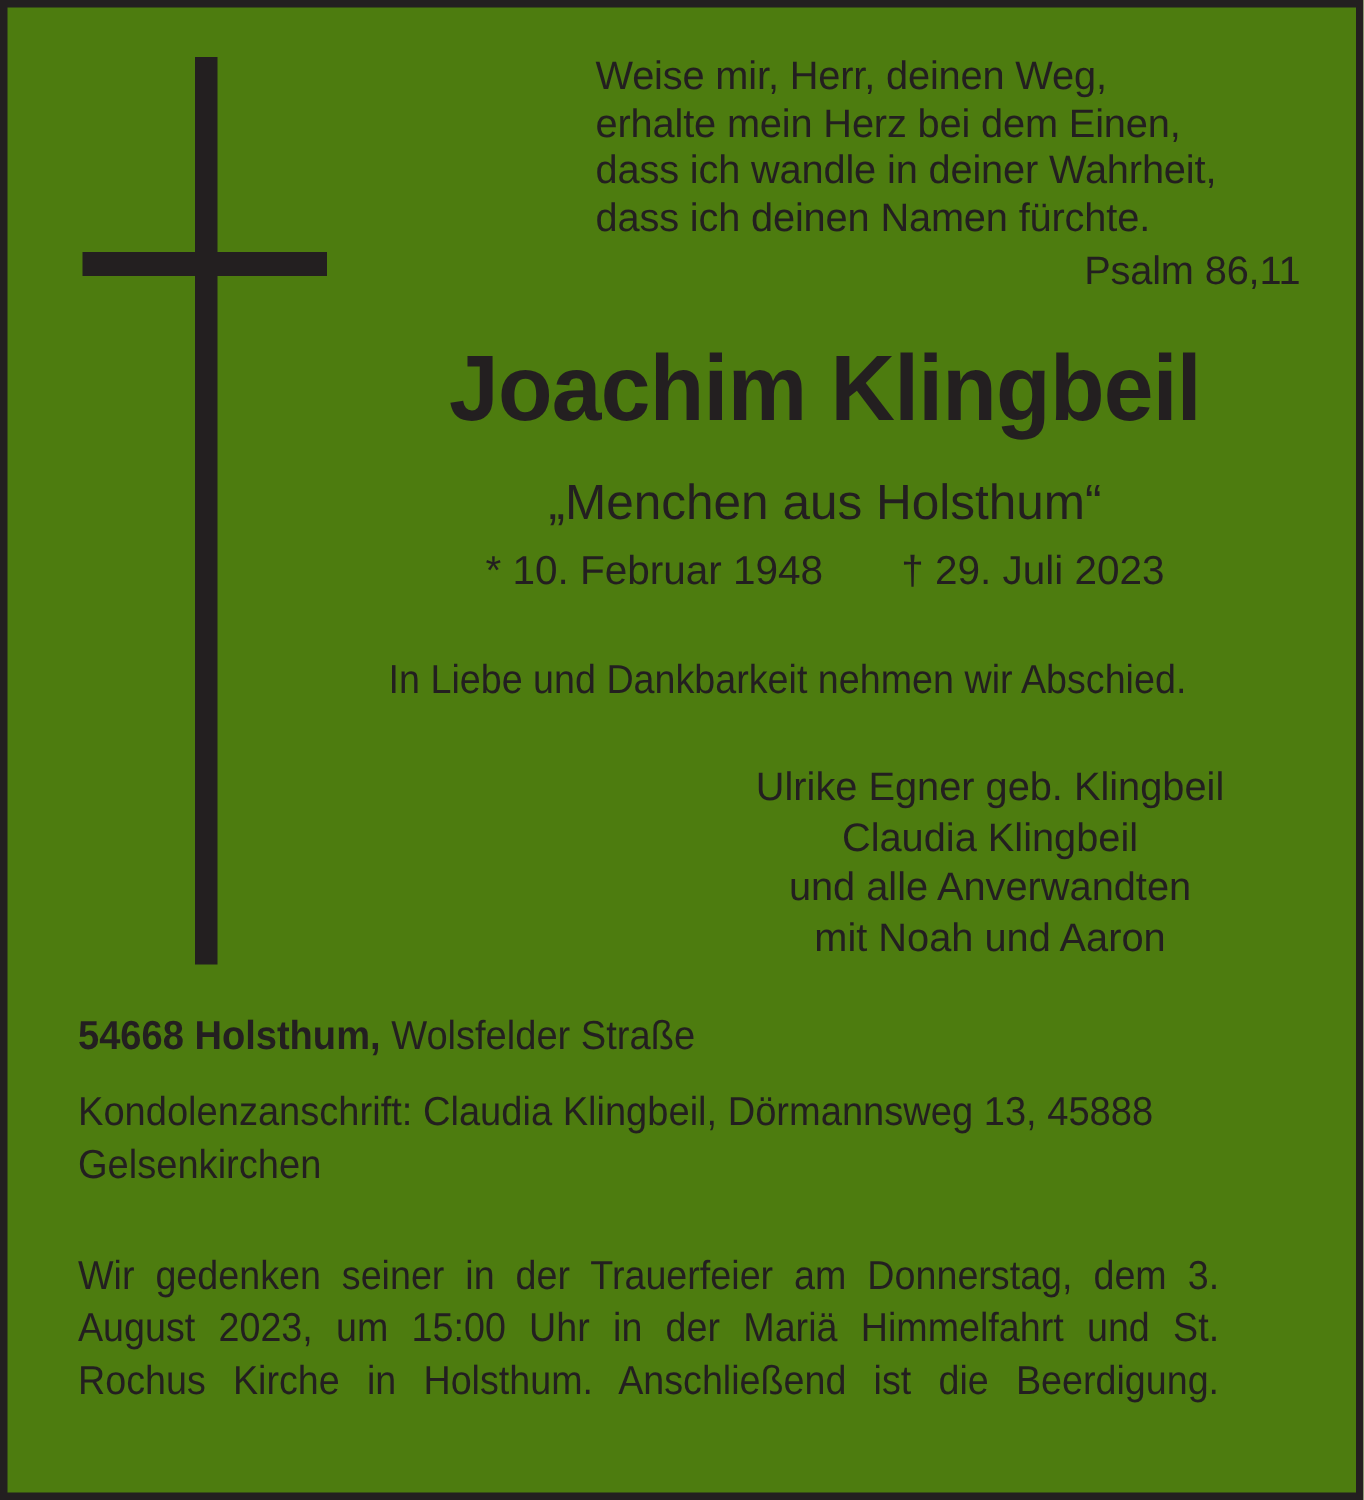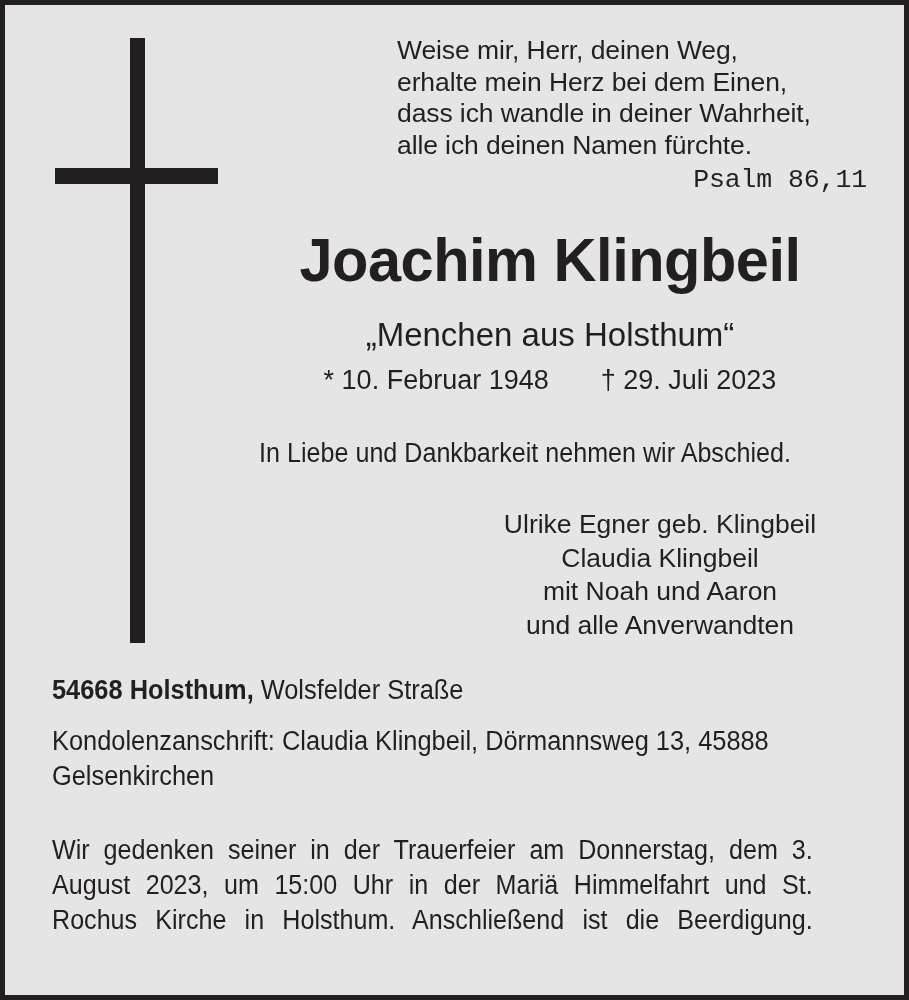--- a/index.html
+++ b/index.html
@@ -10,21 +10,21 @@
   body {
     font-family: "Liberation Sans", "DejaVu Sans", sans-serif;
     -webkit-font-smoothing: antialiased;
   }
 
   .notice {
     position: relative;
     width: 909px;
     height: 1000px;
     box-sizing: border-box;
-    background: #e5e5e5;
+    background: #4d7c0f;
     border: 5px solid #231f20;
     overflow: hidden;
   }
 
   
   .cross {
     position: absolute;
     left: 0;
     top: 0;
     width: 240px;
@@ -56,21 +56,20 @@
     width: 470px;
     color: #231f20;
     font-size: 26.5px;
     line-height: 31.5px;
     letter-spacing: -0.1px;
   }
   .verse-line { white-space: nowrap; }
   .verse-source {
     text-align: right;
     margin-top: 4px;
-    font-family: Liberation Mono, monospace;
   }
 
   
   .deceased-name {
     position: absolute;
     left: 200px;
     top: 222px;
     width: 690px;
     text-align: center;
     color: #231f20;
@@ -175,39 +174,39 @@
 
   <div class="cross">
     <div class="cross-vertical"></div>
     <div class="cross-horizontal"></div>
   </div>
 
   <div class="verse">
     <div class="verse-line">Weise mir, Herr, deinen Weg,</div>
     <div class="verse-line">erhalte mein Herz bei dem Einen,</div>
     <div class="verse-line">dass ich wandle in deiner Wahrheit,</div>
-    <div class="verse-line">alle ich deinen Namen fürchte.</div>
+    <div class="verse-line">dass ich deinen Namen fürchte.</div>
     <div class="verse-source">Psalm 86,11</div>
   </div>
 
   <div class="deceased-name">Joachim Klingbeil</div>
 
   <div class="nickname">„Menchen aus Holsthum“</div>
 
   <div class="dates">
     <span class="date-birth">* 10. Februar 1948</span><span class="date-death">† 29. Juli 2023</span>
   </div>
 
   <div class="farewell">In Liebe und Dankbarkeit nehmen wir Abschied.</div>
 
   <div class="family">
     <div>Ulrike Egner geb. Klingbeil</div>
     <div>Claudia Klingbeil</div>
+    <div>und alle Anverwandten</div>
     <div>mit Noah und Aaron</div>
-    <div>und alle Anverwandten</div>
   </div>
 
   <div class="address">
     <div class="address-place"><b>54668 Holsthum,</b><span> Wolsfelder Straße</span></div>
     <div class="condolence">Kondolenzanschrift: Claudia Klingbeil, Dörmannsweg 13, 45888 Gelsenkirchen</div>
   </div>
 
   <div class="service">Wir gedenken seiner in der Trauerfeier am Donnerstag, dem 3. August 2023, um 15:00 Uhr in der Mariä Himmelfahrt und St. Rochus Kirche in Holsthum. Anschließend ist die Beerdigung.</div>
 
 </div>

